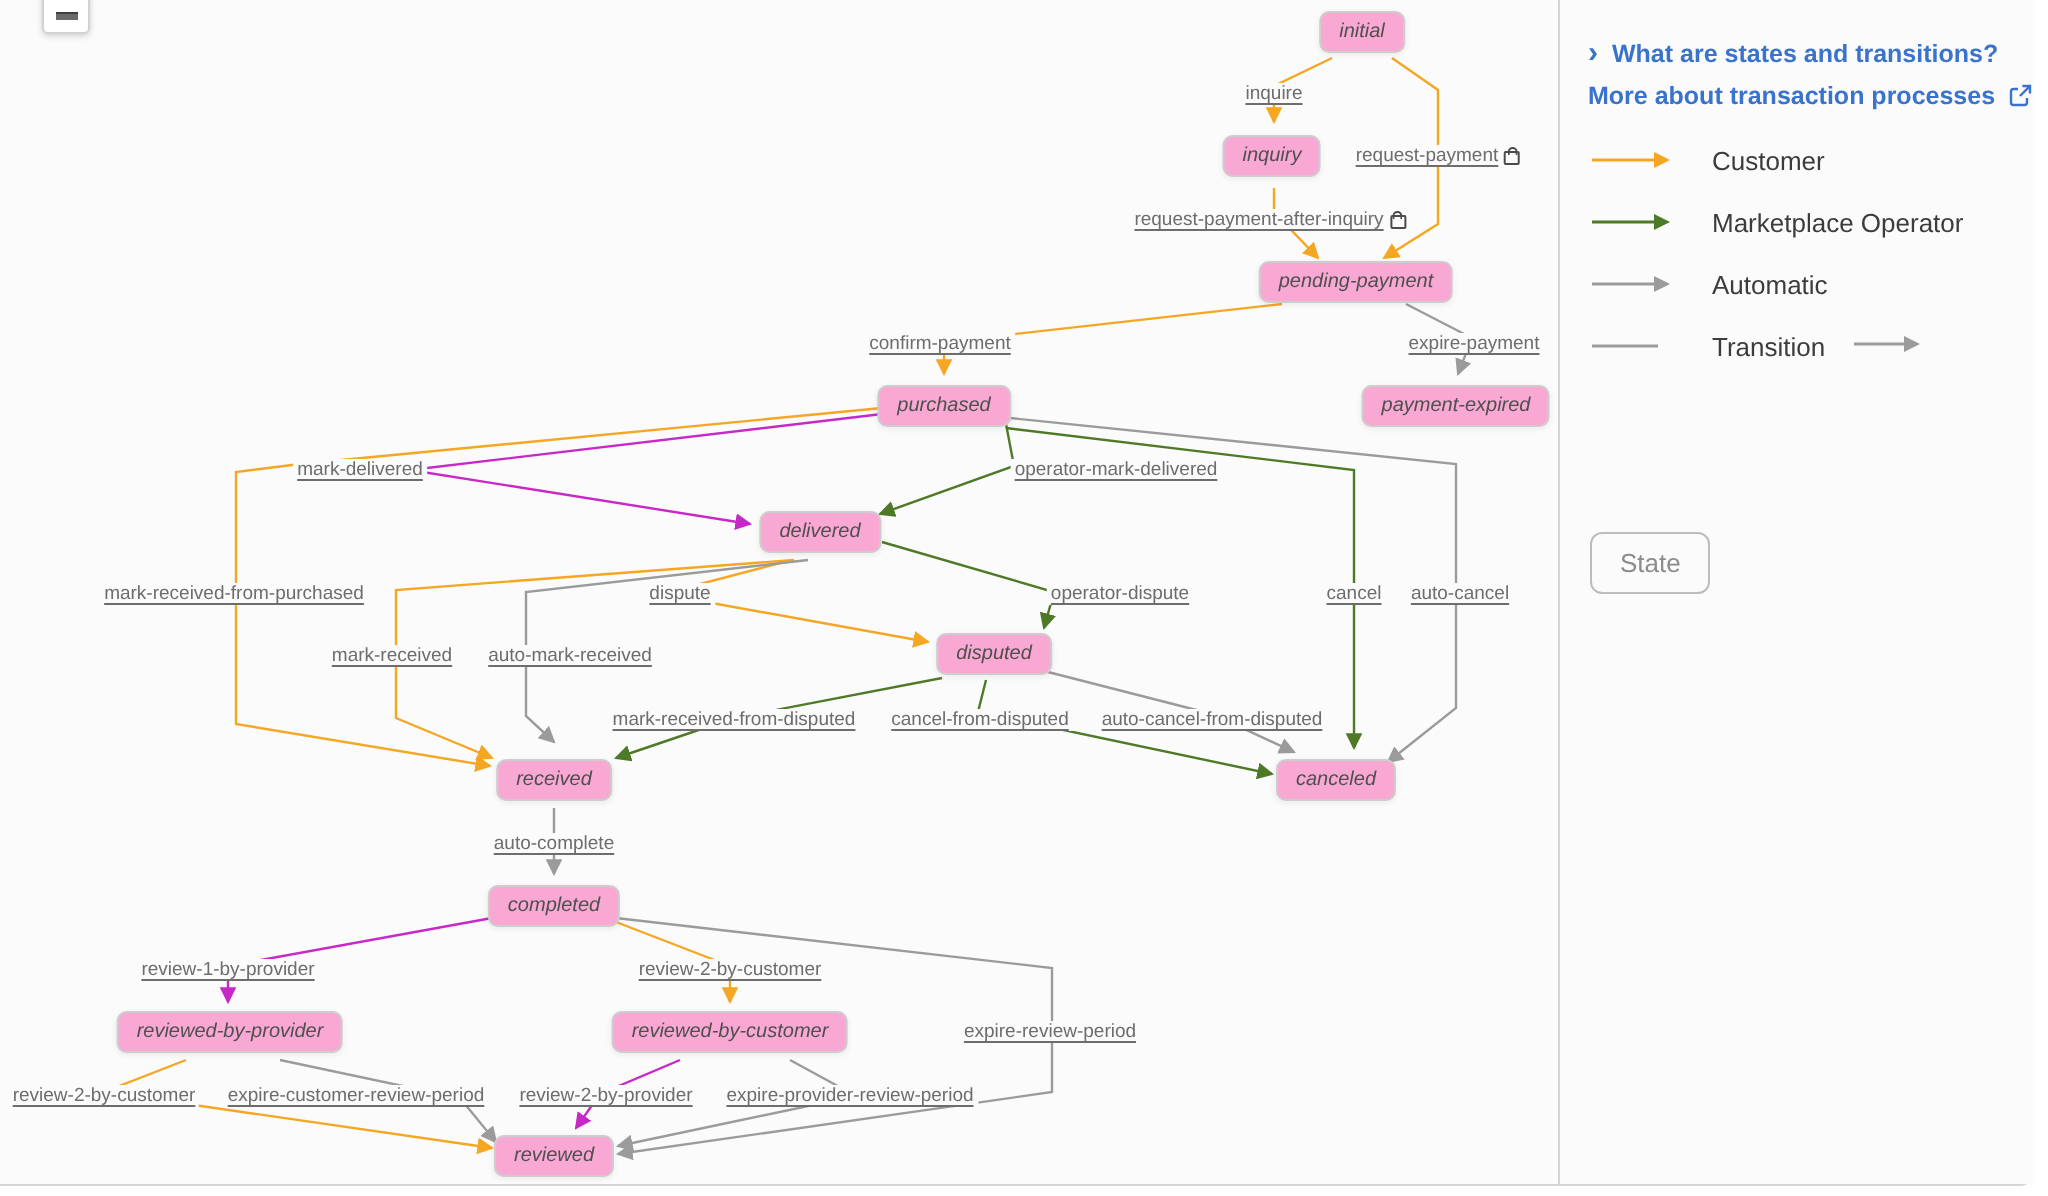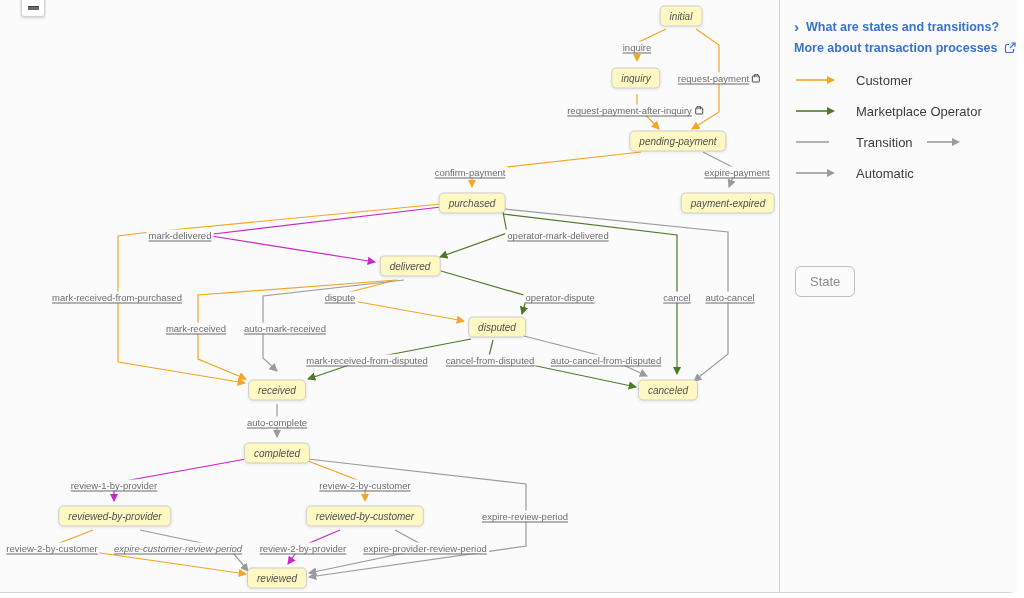--- a/index.html
+++ b/index.html
@@ -8,21 +8,21 @@
     border-right:1px solid #d5d5d8;border-bottom:1px solid #d5d5d8;border-bottom-right-radius:7px;}
   
   .canvas{position:absolute;left:0;top:0;width:778px;height:592px;}
   #edges-svg{position:absolute;left:0;top:0;z-index:1;}
   .edge{fill:none;stroke-width:1.2px;}
   .edge-label{position:absolute;transform:translate(-50%,-50%);z-index:2;white-space:nowrap;
     font-size:9.5px;line-height:11px;color:#6d6d6d;background:#fbfbfc;padding:0 2px;
     display:flex;align-items:center;}
   .edge-label>span.txt{text-decoration:underline;text-underline-offset:2px;text-decoration-thickness:1px;}
   .state{position:absolute;transform:translate(-50%,-50%);z-index:3;white-space:nowrap;
-    background:#fef9c3;border:1px solid #cdcdcd;border-radius:5px;padding:4px 9px;
+    background:#f9a8d4;border:1px solid #cdcdcd;border-radius:5px;padding:4px 9px;
     font-style:italic;font-size:10px;color:#4f4f4f;box-shadow:0 1px 3px rgba(0,0,0,.07);}
   .mini-lock{display:inline-block;width:6px;height:5px;border:1px solid #4a4a4a;border-radius:1px;
     margin-left:3px;margin-top:2px;position:relative;}
   .mini-lock::before{content:"";position:absolute;left:0.5px;top:-3.5px;width:3px;height:3px;
     border:1px solid #4a4a4a;border-bottom:none;border-radius:3px 3px 0 0;}
   .zoom-out-btn{position:absolute;left:21px;top:-5px;width:24px;height:22px;z-index:5;
     background:#fff;border:1px solid #d2d2d2;border-radius:3px;box-shadow:0 1px 3px rgba(0,0,0,.18);
     cursor:pointer;}
   .minus-bar{position:absolute;left:6px;top:10px;width:11px;height:3px;background:#6a6a6a;
     border-top:1px solid #3f3f3f;}
@@ -155,21 +155,21 @@
       </div>
       <div class="edge-label" style="left: 365px; top: 485px;">
         <span class="txt">review-2-by-customer</span>
       </div>
       <div class="edge-label" style="left: 525px; top: 516px;">
         <span class="txt">expire-review-period</span>
       </div>
       <div class="edge-label" style="left: 52px; top: 548px;">
         <span class="txt">review-2-by-customer</span>
       </div>
-      <div class="edge-label" style="left: 178px; top: 548px; font-style: italic;">
+      <div class="edge-label" style="left: 178px; top: 548px;">
         <span class="txt">expire-customer-review-period</span>
       </div>
       <div class="edge-label" style="left: 303px; top: 548px;">
         <span class="txt">review-2-by-provider</span>
       </div>
       <div class="edge-label" style="left: 425px; top: 548px; justify-content: flex-end;">
         <span class="txt">expire-provider-review-period</span>
       </div>
       <div class="state" style="left: 681px; top: 16px;">initial</div>
       <div class="state" style="left: 636px; top: 78px;">inquiry</div>
@@ -212,39 +212,39 @@
           <span class="legend-icon">
             <svg width="40" height="10" viewBox="0 0 40 10">
      <line x1="0" y1="5" x2="31" y2="5" stroke="#4E7A27" stroke-width="1.6"></line>
      <path d="M31,1 L39,5 L31,9 Z" fill="#4E7A27"></path>
    </svg>
           </span>
           <span class="legend-label">Marketplace Operator</span>
         </div>
         <div class="legend-row">
           <span class="legend-icon">
+            <svg width="40" height="10" viewBox="0 0 40 10">
+     <line x1="0" y1="5" x2="31" y2="5" stroke="#9B9B9B" stroke-width="1.6"></line>
+     <path d="M31,1 L39,5 L31,9 Z" fill="#9B9B9B"></path>
+   </svg>
+          </span>
+          <span class="legend-label">Automatic</span>
+        </div>
+        <div class="legend-row">
+          <span class="legend-icon">
             <svg width="34" height="10" viewBox="0 0 34 10">
      <line x1="0" y1="5" x2="33" y2="5" stroke="#9B9B9B" stroke-width="1.6"></line>
 
    </svg>
           </span>
           <span class="legend-label">Transition</span>
           <span class="trail-arrow"><svg width="34" height="10" viewBox="0 0 34 10">
      <line x1="0" y1="5" x2="25" y2="5" stroke="#9B9B9B" stroke-width="1.6"></line>
      <path d="M25,1 L33,5 L25,9 Z" fill="#9B9B9B"></path>
    </svg></span>
         </div>
-        <div class="legend-row">
-          <span class="legend-icon">
-            <svg width="40" height="10" viewBox="0 0 40 10">
-     <line x1="0" y1="5" x2="31" y2="5" stroke="#9B9B9B" stroke-width="1.6"></line>
-     <path d="M31,1 L39,5 L31,9 Z" fill="#9B9B9B"></path>
-   </svg>
-          </span>
-          <span class="legend-label">Automatic</span>
-        </div>
       </div>
     <div class="state-sample">
       <span>State</span>
     </div>
   </aside>
 
 </div>
 
 </body></html>

